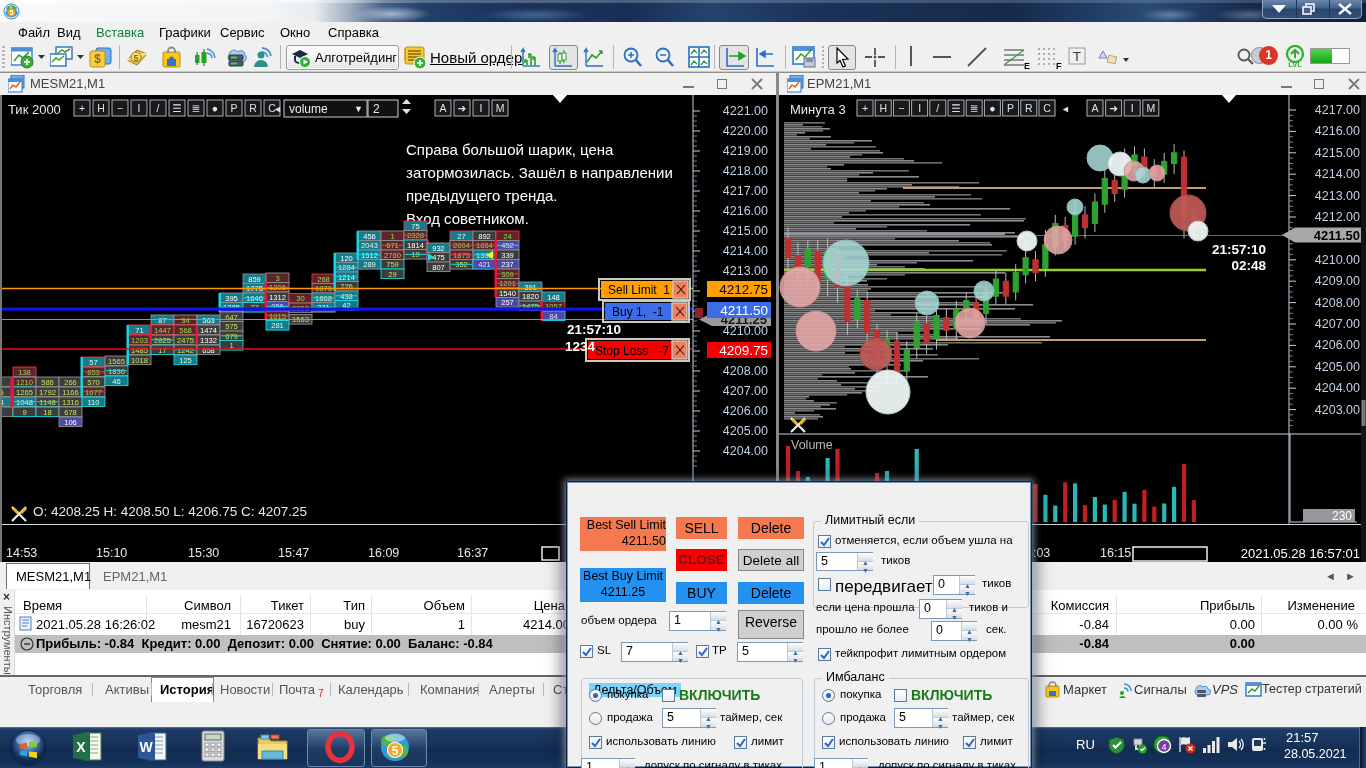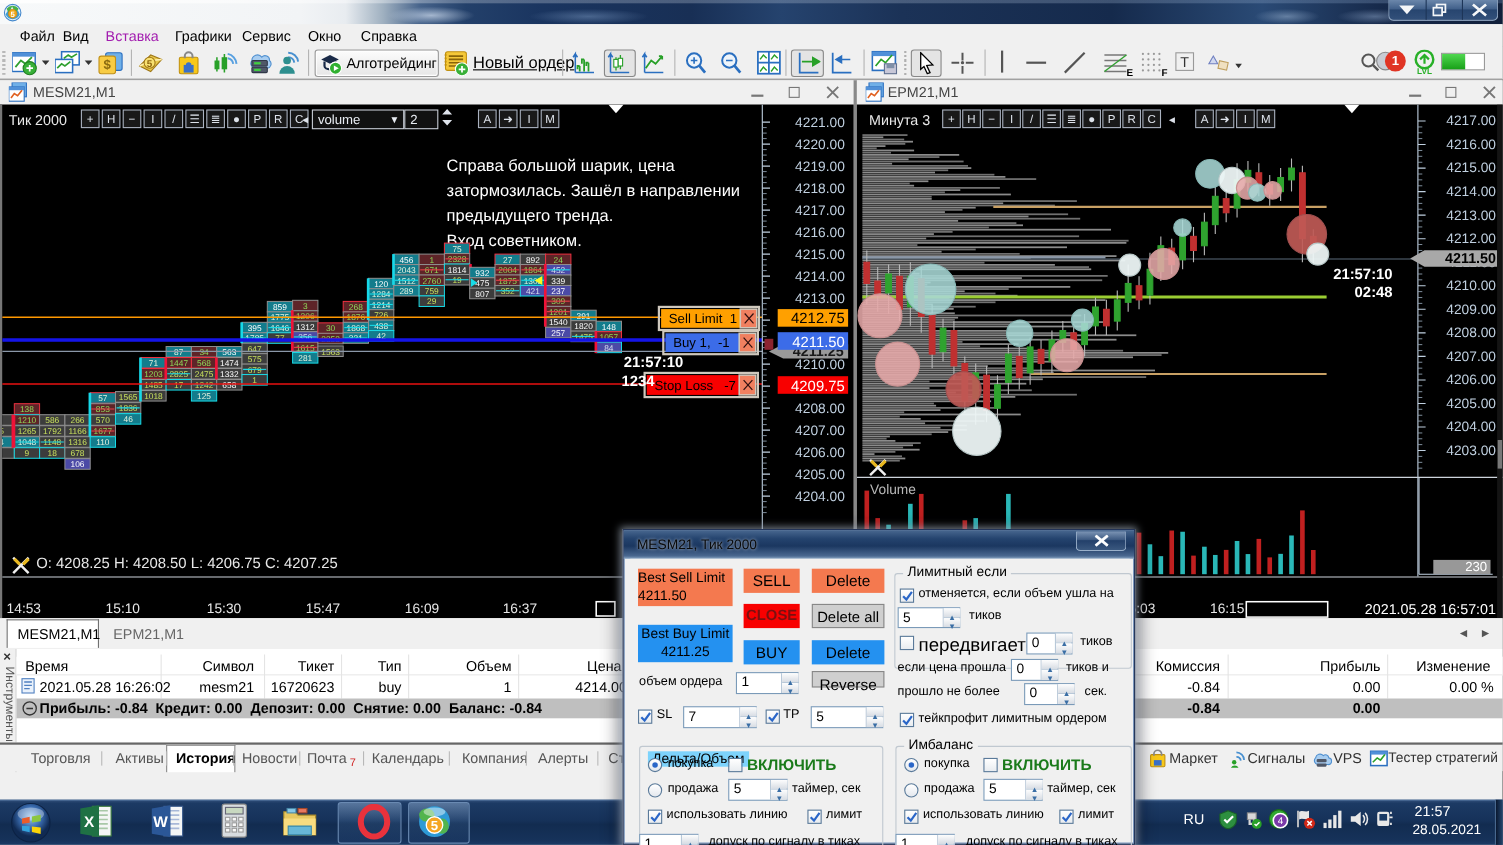--- a/index.html
+++ b/index.html
@@ -33,21 +33,21 @@
           <rect x="1" y="4" width="8" height="7" fill="#41608a" stroke="#f4f6f8" stroke-width="1.6"></rect>
         </svg>
    <svg class="abs" style="left:74px;top:3px" width="16" height="13">
           <path d="M2 1 L14 11 M14 1 L2 11" stroke="#f4f6f8" stroke-width="2.4"></path>
         </svg>
  </div>
 </div>
 <div class="abs" style="left:0;top:22px;width:1366px;height:20px;background:#f0f0f0;">
       <div class="abs" style="left:18px;top:3px;font-size:13px;color:#000;">Файл</div>
       <div class="abs" style="left:57px;top:3px;font-size:13px;color:#000;">Вид</div>
-      <div class="abs" style="left:96px;top:3px;font-size:13px;color:#a21caf;">Вставка</div>
+      <div class="abs" style="left:96px;top:3px;font-size:13px;color:#15803d;">Вставка</div>
       <div class="abs" style="left:159px;top:3px;font-size:13px;color:#000;">Графики</div>
       <div class="abs" style="left:220px;top:3px;font-size:13px;color:#000;">Сервис</div>
       <div class="abs" style="left:280px;top:3px;font-size:13px;color:#000;">Окно</div>
       <div class="abs" style="left:328px;top:3px;font-size:13px;color:#000;">Справка</div>
     </div>
     <div class="abs" style="left:0;top:42px;width:1366px;height:30px;background:#f0f0f0;border-bottom:1px solid #c8c8c8;">
       <div class="abs" style="left:2px;top:4px;width:3px;height:22px;background:repeating-linear-gradient(180deg,#b8b8b8 0 2px,#f0f0f0 2px 4px);"></div>
       <svg class="abs" style="left:11px;top:4px" width="34" height="23">
 <rect x="0" y="2" width="21" height="17" fill="#fff" stroke="#2a6fc0" stroke-width="1.3"></rect>
 <rect x="0" y="2" width="21" height="3.5" fill="#5090d8"></rect>
@@ -1230,21 +1230,21 @@
         <path d="M8 7 a 4 4 0 0 1 4 3.5" fill="none" stroke="#4890d0" stroke-width="1.6"></path>
         <circle cx="6" cy="12" r="2" fill="#28a028"></circle>
         <path d="M3 17 a 4 4 0 0 1 7 0 z" fill="#28a028"></path>
       </svg>
 <div class="abs" style="left:1134px;top:5px;font-size:13px;color:#333;">Сигналы</div>
 <svg class="abs" style="left:1192px;top:4px" width="19" height="18">
         <path d="M4 8 a4 4 0 0 1 7-2 a3 3 0 0 1 5 2 a3 3 0 0 1-1 6 h-9 a3.5 3.5 0 0 1-2-6" fill="#a8cdf0" stroke="#5090d0"></path>
         <rect x="5" y="9" width="9" height="3" rx="1" fill="#505868"></rect>
         <rect x="5" y="13" width="9" height="3" rx="1" fill="#505868"></rect>
       </svg>
-<div class="abs" style="left:1212px;top:5px;font-size:13px;color:#333;">VPS</div>
+<div class="abs" style="left:1212px;top:5px;font-size:13px;color:#333;font-style:italic;">VPS</div>
 <svg class="abs" style="left:1245px;top:4px" width="18" height="18">
         <rect x="1" y="2" width="15" height="13" fill="#fff" stroke="#2a6fc0" stroke-width="1.4"></rect>
         <rect x="1" y="2" width="15" height="3" fill="#5090d8"></rect>
         <path d="M3 12 l4-4 l3 2 l4-5" stroke="#28a028" stroke-width="1.4" fill="none"></path>
       </svg>
 <div class="abs" style="left:1262px;top:5px;font-size:12.5px;color:#333;">Тестер стратегий</div>
 </div>
     <div class="abs" style="left:0;top:727px;width:1366px;height:41px;background:linear-gradient(180deg,#33517c 0%,#1c3a64 8%,#16325a 45%,#122c50 55%,#16325a 90%,#1a3a66 100%);">
  <div class="abs" style="left:0;top:0;width:1366px;height:1px;background:#4a6a96;"></div>
       <svg class="abs" style="left:9px;top:2px" width="38" height="38">
@@ -1349,39 +1349,30 @@
         <rect x="2" y="3" width="11" height="13" rx="2" fill="#e8e8e8"></rect>
         <rect x="4" y="5" width="7" height="6" fill="#1a3a64"></rect>
         <path d="M13 8 h3 m-1.5 -3 v-2 m0 10 v2" stroke="#e8e8e8" stroke-width="1.6"></path>
       </svg>
       <div class="abs" style="left:1286px;top:3px;font-size:13px;color:#fff;">21:57</div>
 <div class="abs" style="left:1284px;top:20px;font-size:12.5px;color:#fff;">28.05.2021</div>
 <div class="abs" style="left:1359px;top:0;width:7px;height:41px;background:linear-gradient(90deg,#0a1830,#24466e);border-left:1px solid #48688e;"></div>
     </div>
     <div class="abs" style="left:566px;top:481px;width:466px;height:287px;
  background:#f0f0f0;border:1px solid #10234a;box-shadow:0 0 7px 2px rgba(205,222,240,.55), 0 4px 18px rgba(0,0,10,.8), inset 0 0 0 1px #7a96bc;">
- <div class="abs" style="left:0;top:0;width:464px;height:26px;background:linear-gradient(180deg,#48678f 0%,#24436e 30%,#1b3760 55%,#4a6890 90%,#8ba6c4 100%);">
-  <div class="abs" style="left:12px;top:6px;font-size:12.5px;color:#0a0a0a;text-shadow:0 0 3px rgba(255,255,255,.8);">MESM21, Тик  2000</div>
-  <div class="abs" style="left:411px;top:1px;width:46px;height:18px;background:linear-gradient(180deg,#7d95b5,#3d5a82 45%,#23406a 50%,#3a587f);border:1px solid #9ab0ca;border-top:none;border-radius:0 0 4px 4px;">
-   <svg class="abs" style="left:15px;top:3px" width="15" height="12">
-            <path d="M2 1 L13 10 M13 1 L2 10" stroke="#f2f5f8" stroke-width="2.6"></path>
-            <path d="M2 1 L13 10 M13 1 L2 10" stroke="#fff" stroke-width="1.2"></path>
-          </svg>
-  </div>
- </div>
  <div class="abs" style="left:6px;top:26px;width:454px;height:256px;background:#f0f0f0;"></div>
-<div class="abs" style="left:13px;top:35px;width:86px;height:34px;background:#f4794f;text-align:left;line-height:16px;font-size:12.5px;color:#000;font-weight:normal;">Best Sell Limit<br>4211.50</div>
+<div class="abs" style="left:13px;top:35px;width:86px;height:34px;background:#f4794f;text-align:right;line-height:16px;font-size:12.5px;color:#000;font-weight:normal;">Best Sell Limit<br>4211.50</div>
       <div class="abs" style="left:109px;top:35px;width:51px;height:22px;background:#f4794f;text-align:center;line-height:22px;font-size:14px;color:#000;font-weight:normal;">SELL</div>
       <div class="abs" style="left:171px;top:35px;width:66px;height:22px;background:#f4794f;text-align:center;line-height:22px;font-size:14px;color:#000;font-weight:normal;">Delete</div>
       <div class="abs" style="left:109px;top:67px;width:51px;height:22px;background:#f80000;text-align:center;line-height:22px;font-size:13.5px;color:#7b1010;font-weight:bold;">CLOSE</div>
       <div class="abs" style="left:171px;top:67px;width:66px;height:22px;background:#cfcfcf;border:1px solid #888;text-align:center;line-height:22px;font-size:13.5px;color:#000;font-weight:normal;">Delete all</div>
       <div class="abs" style="left:13px;top:86px;width:86px;height:34px;background:#2491f0;text-align:center;line-height:16px;font-size:12.5px;color:#000;font-weight:normal;">Best Buy Limit<br>4211.25</div>
       <div class="abs" style="left:109px;top:100px;width:51px;height:22px;background:#2491f0;text-align:center;line-height:22px;font-size:14px;color:#000;font-weight:normal;">BUY</div>
       <div class="abs" style="left:171px;top:100px;width:66px;height:22px;background:#2491f0;text-align:center;line-height:22px;font-size:14px;color:#000;font-weight:normal;">Delete</div>
-      <div class="abs" style="left:171px;top:128px;width:66px;height:15px;background:#cfcfcf;border:1px solid #888;text-align:center;line-height:23px;font-size:14px;color:#000;font-weight:normal;">Reverse</div>
+      <div class="abs" style="left:171px;top:128px;width:66px;height:29px;background:#cfcfcf;border:1px solid #888;text-align:center;line-height:23px;font-size:14px;color:#000;font-weight:normal;">Reverse</div>
       <div class="abs" style="left:14px;top:132px;font-size:11.5px;color:#000;font-weight:normal;white-space:nowrap;">объем ордера</div>
       <div class="abs" style="left:102px;top:129px;width:57px;height:20px;background:#fff;border:1px solid #7a9ab8;">
         <div class="abs" style="left:4px;top:1px;font-size:12.5px;color:#000;">1</div>
         <div class="abs" style="left:40px;top:0px;width:16px;height:18px;border-left:1px solid #b8c8d8;">
           <div style="height:50%;background:linear-gradient(#fdfdfd,#d8dde4);border-bottom:1px solid #b8c8d8;text-align:center;"><span style="font-size:7px;color:#3a6ea5;position:relative;top:-2px;">▲</span></div>
           <div style="height:50%;background:linear-gradient(#fdfdfd,#d8dde4);text-align:center;"><span style="font-size:7px;color:#3a6ea5;position:relative;top:-3px;">▼</span></div>
         </div>
       </div>
       <div class="abs" style="left:13px;top:163px;width:13px;height:13px;background:linear-gradient(#fff,#e8ecf0);border:1px solid #5a7a9a;">
         <svg style="position:absolute;left:0px;top:0px" width="12" height="12">

